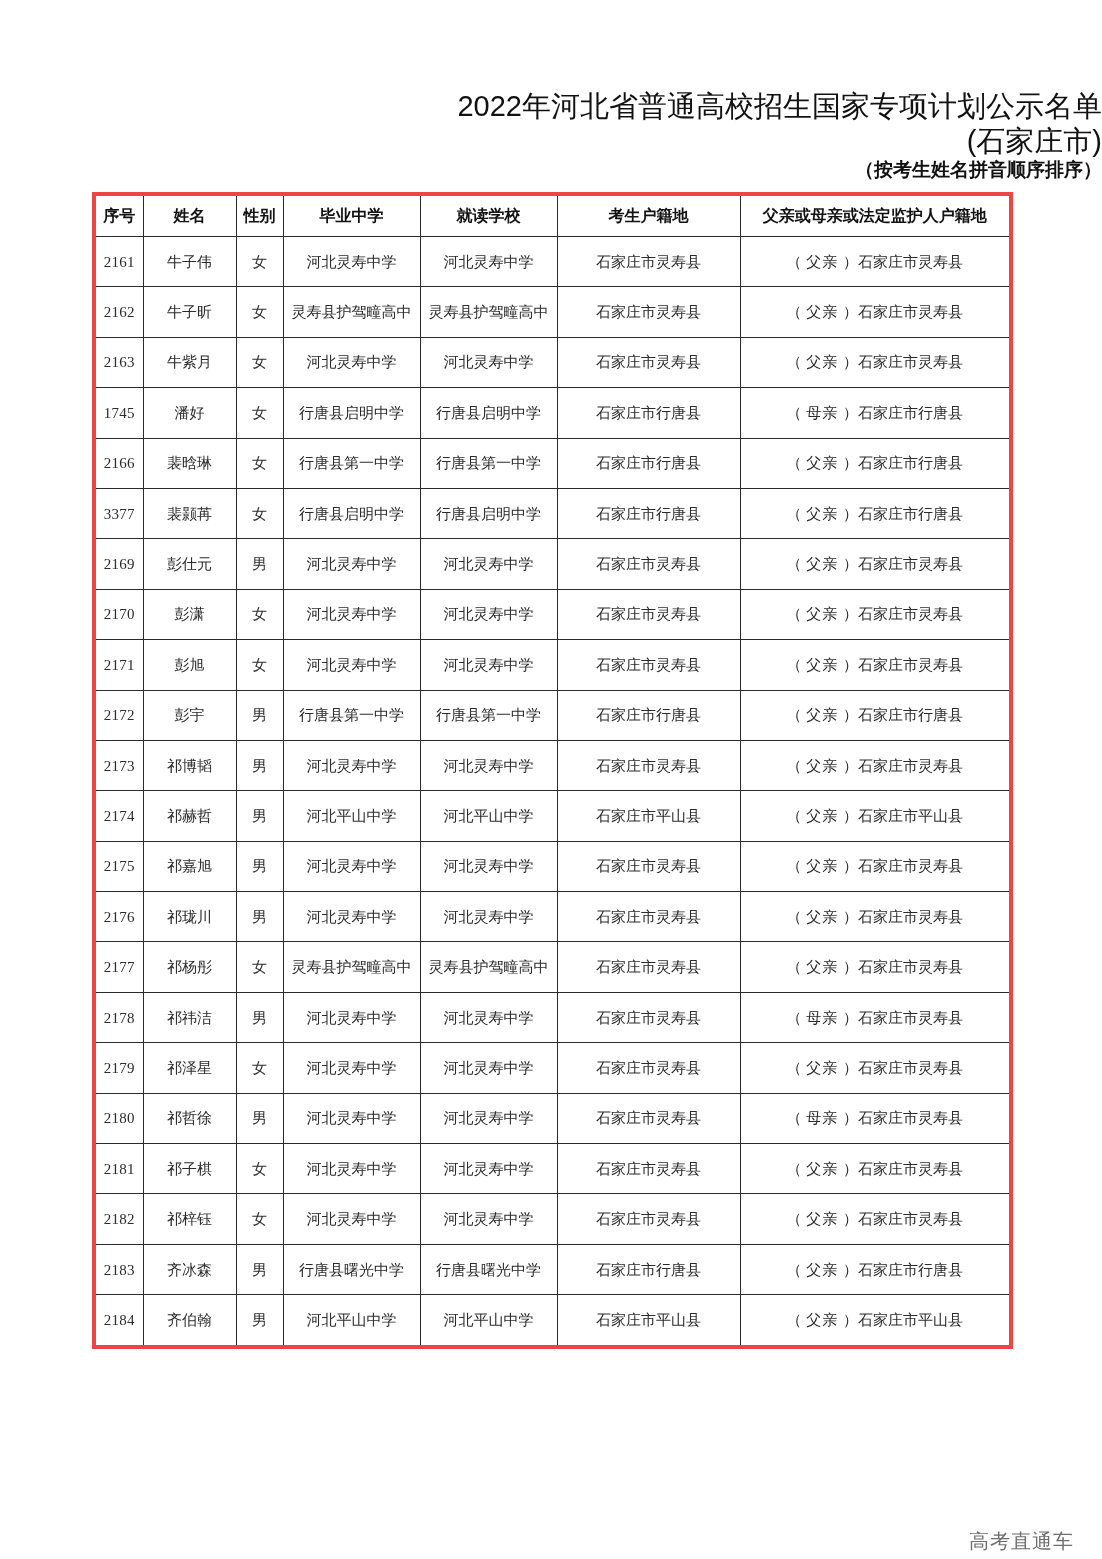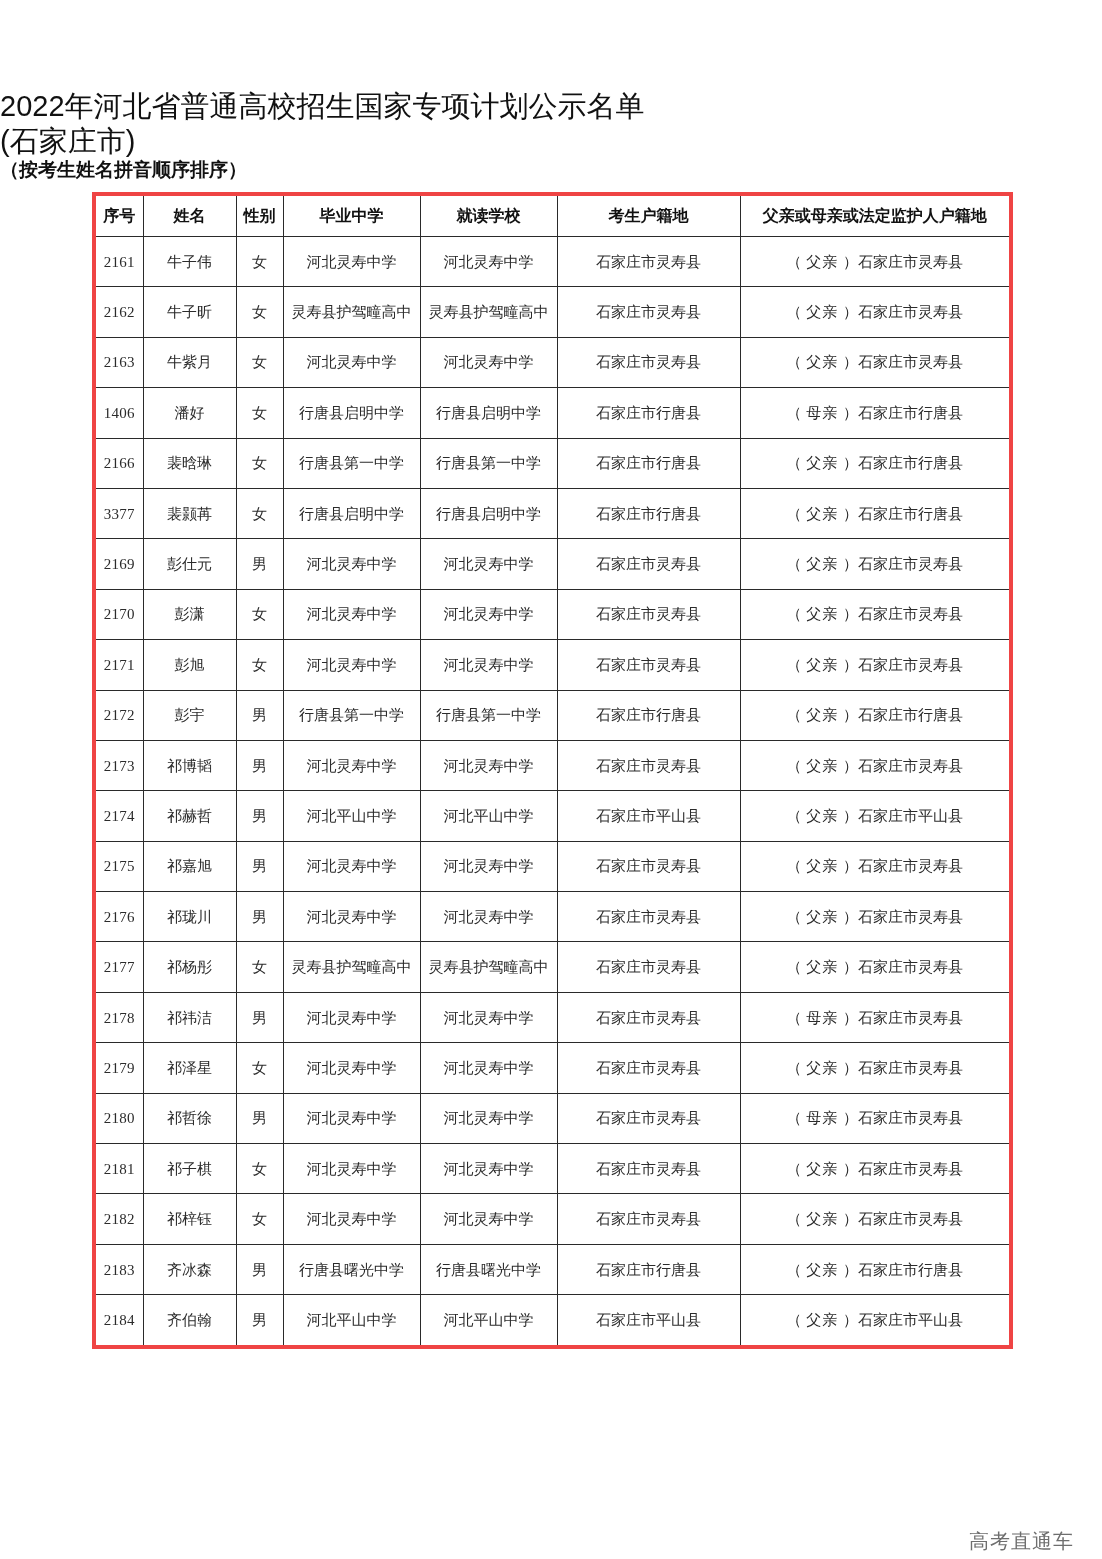--- a/index.html
+++ b/index.html
@@ -13,21 +13,21 @@
     position: relative;
     overflow: hidden;
     font-family: "DejaVu Serif", "Liberation Serif", serif;
     color: #1a1a1a;
   }
   .title-block {
     position: absolute;
     left: 0;
     top: 88px;
     width: 1102px;
-    text-align: left;
+    text-align: right;
   }
   .title-main {
     font-family: "Liberation Sans", "DejaVu Sans", sans-serif;
     font-size: 29px;
     line-height: 36px;
     color: #111;
     letter-spacing: 0px;
   }
   .title-city {
     font-family: "Liberation Sans", "DejaVu Sans", sans-serif;
@@ -147,21 +147,21 @@
       <tr>
         <td class="seq">2163</td>
         <td class="name">牛紫月</td>
         <td class="gender">女</td>
         <td class="school"><span class="wrap">河北灵寿中学</span></td>
         <td class="school"><span class="wrap">河北灵寿中学</span></td>
         <td class="household">石家庄市灵寿县</td>
         <td class="parent"><span>（ </span><span class="rel">父亲</span><span> ）</span><span>石家庄市灵寿县</span></td>
       </tr>
       <tr>
-        <td class="seq">1406</td>
+        <td class="seq">1745</td>
         <td class="name">潘好</td>
         <td class="gender">女</td>
         <td class="school"><span class="wrap">行唐县启明中学</span></td>
         <td class="school"><span class="wrap">行唐县启明中学</span></td>
         <td class="household">石家庄市行唐县</td>
         <td class="parent"><span>（ </span><span class="rel">母亲</span><span> ）</span><span>石家庄市行唐县</span></td>
       </tr>
       <tr>
         <td class="seq">2166</td>
         <td class="name">裴晗琳</td>

